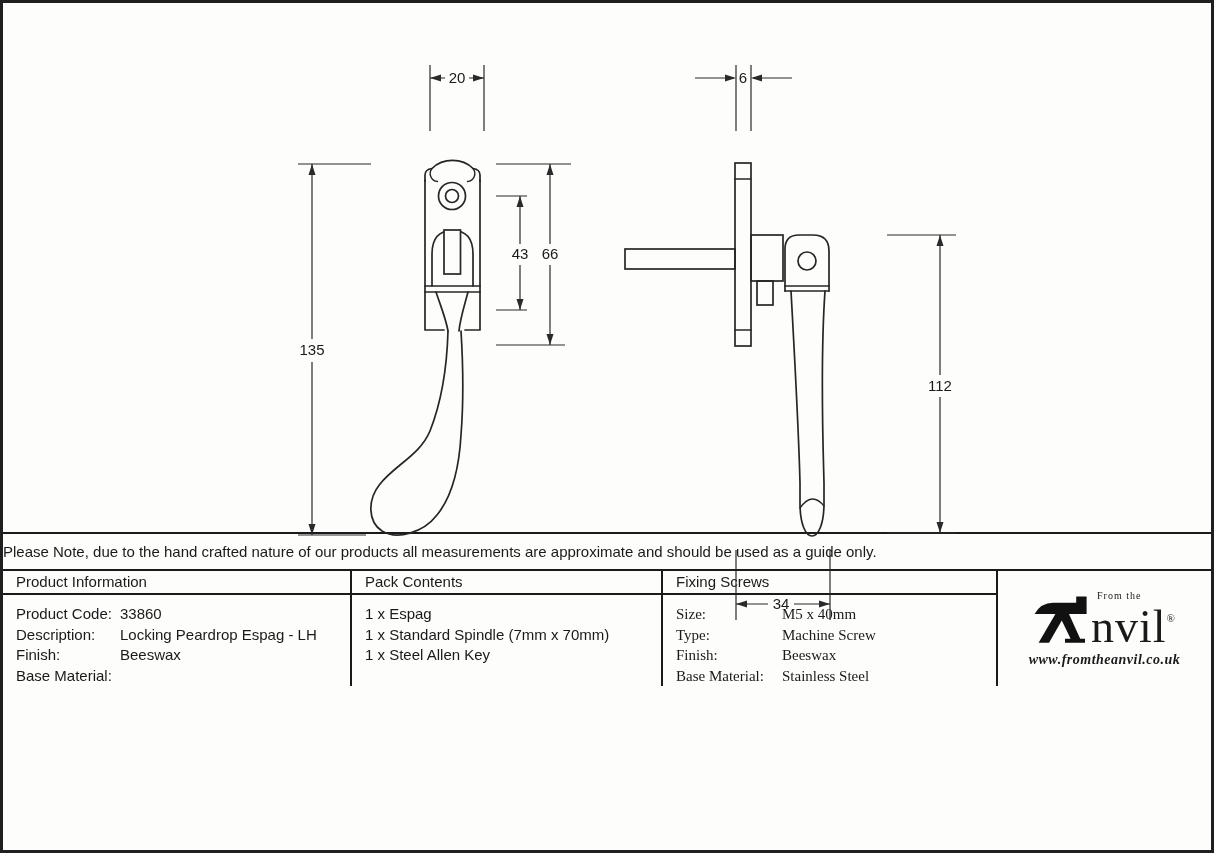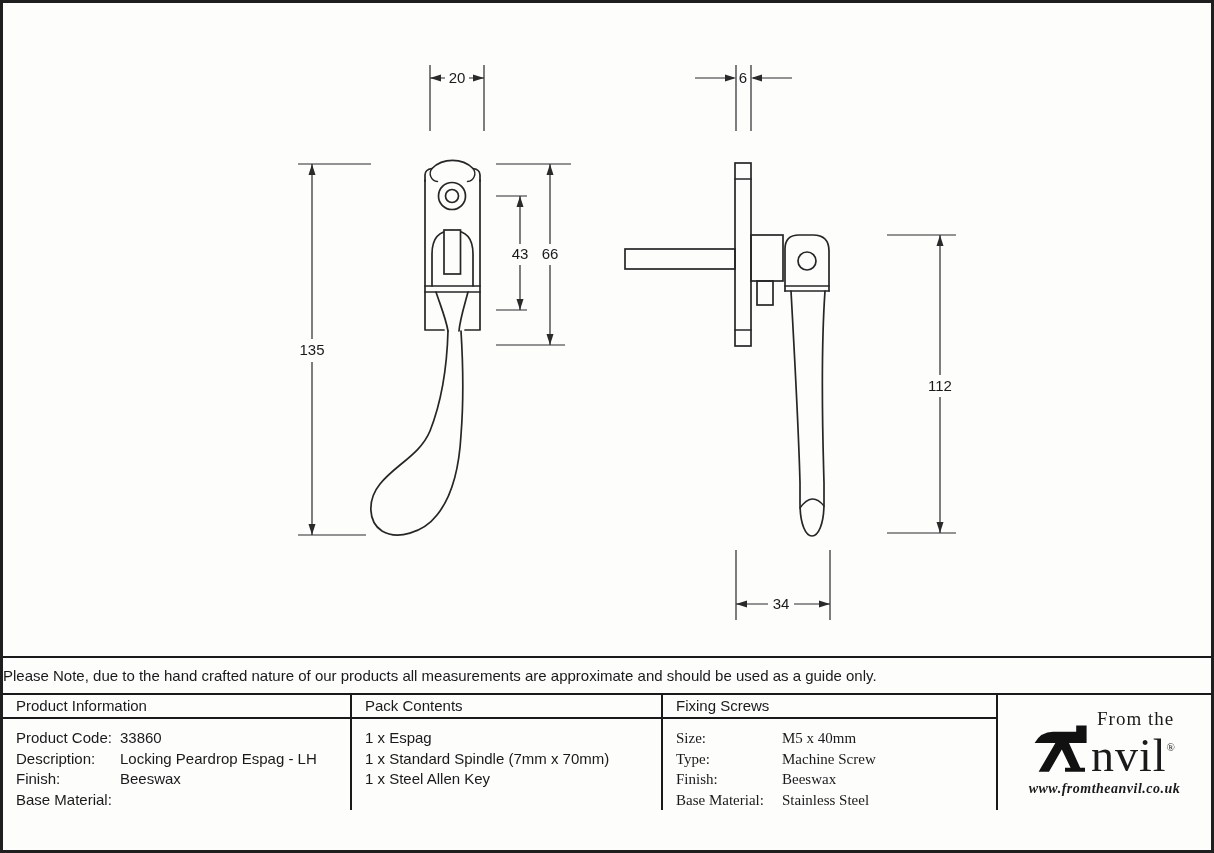--- a/index.html
+++ b/index.html
@@ -6,21 +6,21 @@
   .page{
     position:relative;
     width:1214px;height:853px;
     box-sizing:border-box;
     background:#fdfdfc;
     border:3px solid #1f1f1f;
     font-family:"Liberation Sans", sans-serif;
     color:#1a1a1a;
     overflow:hidden;
   }
-  .drawing{position:relative;height:653px;}
+  .drawing{position:relative;height:529px;}
   .drawing svg{position:absolute;left:0;top:0;}
   .dim-text{font-family:"Liberation Sans",sans-serif;font-size:15px;fill:#1a1a1a;}
   .note-row{
     height:35px;
     border-top:2px solid #1a1a1a;
     border-bottom:2px solid #1a1a1a;
     display:flex;align-items:center;
     font-size:15px;
   }
   .spec-table{
@@ -42,21 +42,21 @@
   .list-item{line-height:20.5px;}
   .logo-cell{
     grid-column:4;grid-row:1 / 3;
     display:flex;flex-direction:column;
     align-items:center;justify-content:center;
   }
   .logo-top{display:flex;align-items:flex-end;}
   .logo-stack{display:flex;flex-direction:column;margin-left:2px;}
   .logo-tagline{
     font-family:"Liberation Serif",serif;
-    font-size:19px;letter-spacing:1px;margin:0 0 0 6px;
+    font-size:10px;letter-spacing:1px;margin:0 0 0 6px;
   }
   .logo-brand{
     font-family:"Liberation Serif",serif;
     font-size:46px;line-height:34px;letter-spacing:1px;
   }
   .logo-reg{
     font-family:"Liberation Serif",serif;
     font-size:11px;vertical-align:20px;
   }
   .logo-url{

